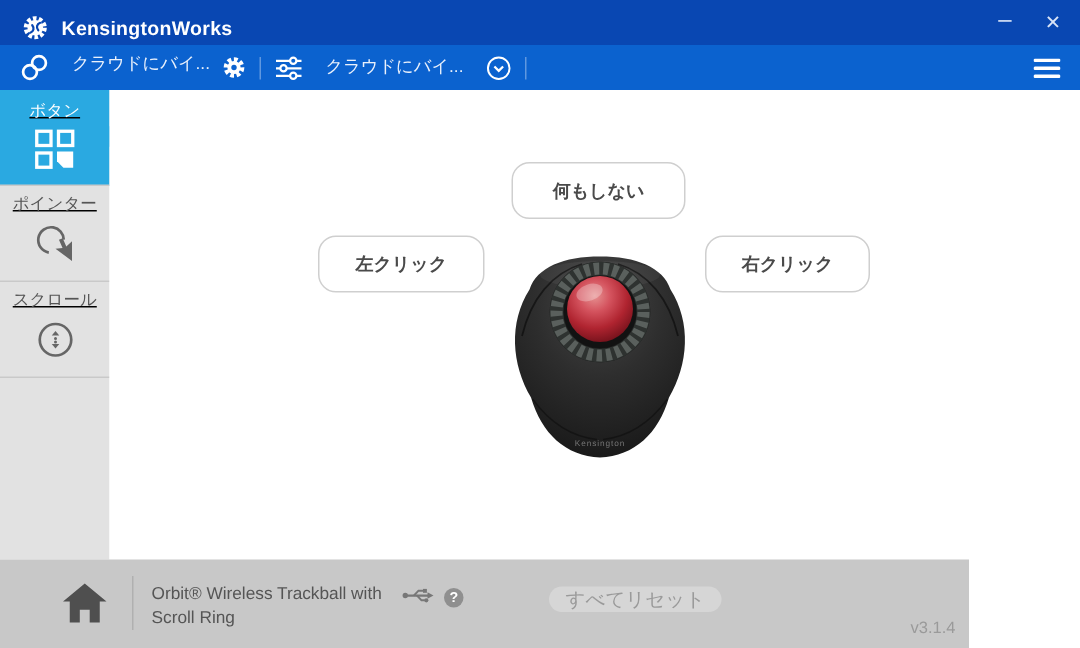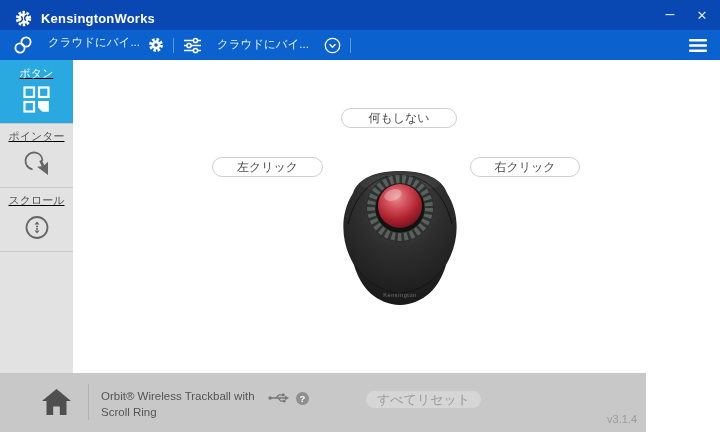--- a/index.html
+++ b/index.html
@@ -24,21 +24,21 @@
 
   
   .sidebar{position:absolute;left:0;top:60px;width:73px;height:313px;background:#e2e2e2;text-decoration:underline;}
   .side-item{height:64px;border-bottom:1px solid #c9c9c9;display:flex;flex-direction:column;align-items:center;justify-content:center;gap:5px;position:relative;color:#555;}
   .side-item .lbl{font-size:11px;}
   .side-item.active{background:#2aa9e1;color:#fff;}
   .side-item.active::after{content:"";position:absolute;right:-8px;top:24px;border-top:7px solid transparent;border-bottom:7px solid transparent;border-left:8px solid #2aa9e1;}
 
   
   .main{position:absolute;left:73px;top:60px;width:647px;height:313px;background:#fff;}
-  .pill{position:absolute;height:20px;border:1px solid #cfcfcf;border-radius:12px;background:#fff;color:#4a4a4a;font-size:12px;display:flex;align-items:center;justify-content:center;}
+  .pill{position:absolute;height:38px;border:1px solid #cfcfcf;border-radius:12px;background:#fff;color:#4a4a4a;font-size:12px;display:flex;align-items:center;justify-content:center;font-weight:bold;}
   .pill.top{left:268px;top:48px;width:116px;}
   .pill.left{left:139px;top:97px;width:111px;}
   .pill.right{left:397px;top:97px;width:110px;text-align:right;}
   .device{position:absolute;left:265px;top:110px;}
 
   
   .footer{position:absolute;left:0;bottom:0;width:646px;height:59px;background:#c8c8c8;}
   .f-home{position:absolute;left:41px;top:15px;display:flex;}
   .f-divider{position:absolute;left:88px;top:11px;width:1px;height:36px;background:#b0b0b0;}
   .f-name{position:absolute;left:101px;top:15px;width:178px;font-size:11.5px;line-height:1.4;color:#555;}

